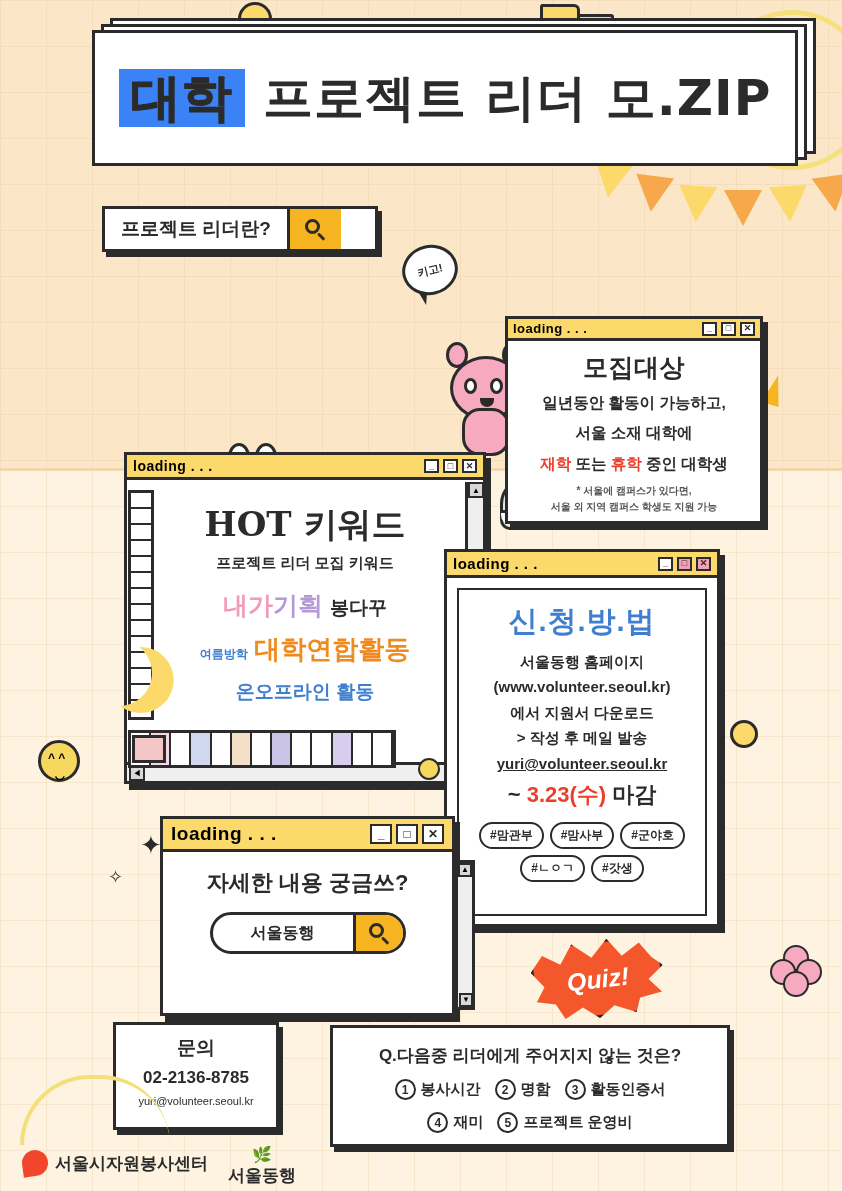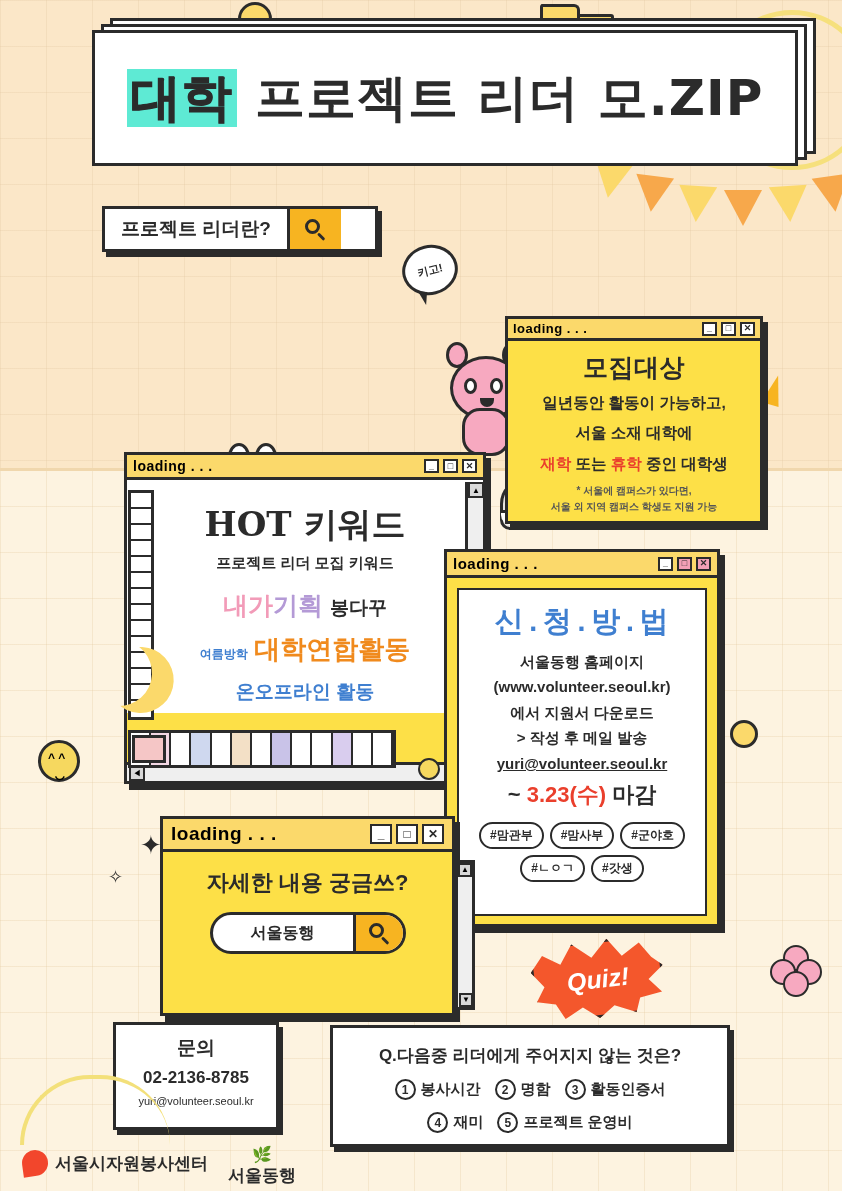--- a/index.html
+++ b/index.html
@@ -33,21 +33,21 @@
     position: absolute; left:0; top:470px; width:100%; height:721px;
     background: #fdf3e0;
   }
   .band-line {
     position:absolute; left:0; width:100%; height:3px; background:#f0d7ad;
   }
 
   
   .win {
     position: absolute;
-    background: #fde047;
+    background: #ffffff;
     border: 3px solid #2b2b2b;
     box-shadow: 5px 6px 0 #2b2b2b;
   }
   .win-bar {
     display:flex; align-items:center; justify-content:space-between;
     padding: 3px 6px;
     border-bottom: 3px solid #2b2b2b;
     font-weight: bold;
   }
   .win-title { letter-spacing: .5px; }
@@ -71,22 +71,22 @@
   }
   .hdr-title {
     font-family: "DejaVu Sans", sans-serif;
     font-weight: bold;
     font-size: 50px;
     letter-spacing: 1px;
     white-space: nowrap;
     color: #2b2b2b;
   }
   .hdr-title .hl {
-    background:#5eead4;
-    padding: 0 4px;
+    background:#3b82f6;
+    padding: 0 12px;
     -webkit-text-stroke: 1px #2b2b2b;
   }
   .hdr-title .zip { color:#2b2b2b; }
 
   .folder {
     position:absolute;
     width: 74px; height: 56px;
     background: #fbd96b;
     border: 3px solid #2b2b2b;
     border-radius: 3px;
@@ -205,21 +205,21 @@
   }
   .left-ladder i{ display:block; height:16px; border-bottom:2px solid #2b2b2b;}
 
   
   #win-apply { left:444px; top:549px; width:276px; height:378px; }
   #win-apply .win-bar { background:#fbd96b; font-size:15px; padding:3px 6px; }
   #win-apply .inner {
     margin:10px; border:2px solid #2b2b2b; background:#fff; height:calc(100% - 44px);
     padding: 12px 8px; text-align:center; overflow:hidden;
   }
-  .ap-h { font-size:29px; font-weight:bold; color:#3f7fd0; letter-spacing:1px;font-family:Liberation Mono, monospace;}
+  .ap-h { font-size:29px; font-weight:bold; color:#3f7fd0; letter-spacing:1px;}
   .ap-l { font-size:15px; font-weight:bold; color:#2b2b2b; margin-top:8px; line-height:1.55;}
   .ap-mail { font-size:15px; font-weight:bold; color:#2b2b2b; text-decoration:underline; margin-top:6px;}
   .ap-dead { font-size:22px; font-weight:bold; color:#2b2b2b; margin-top:8px;}
   .ap-dead .r{ color:#ea3f2c; }
   .tags { margin-top:12px; display:flex; flex-wrap:wrap; gap:6px; justify-content:center;}
   .tag {
     border:2px solid #2b2b2b; border-radius:14px; padding:3px 9px;
     font-size:12px; font-weight:bold; color:#2b2b2b; background:#fff;
   }
 

